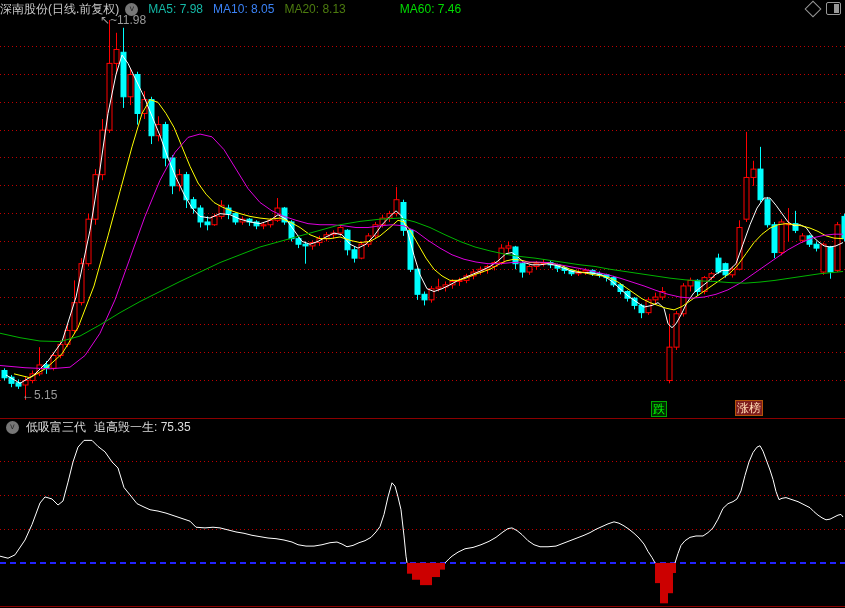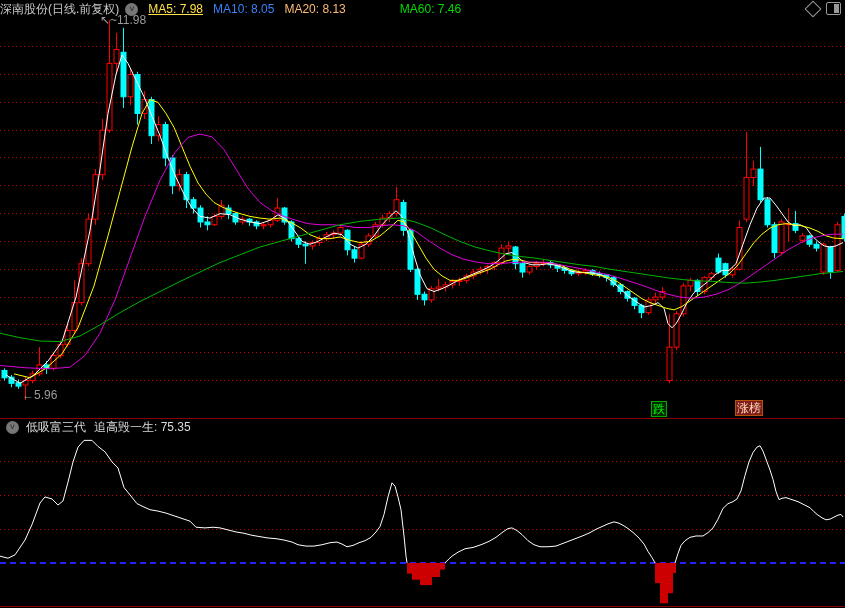--- a/index.html
+++ b/index.html
@@ -5,21 +5,21 @@
   html,body{margin:0;padding:0;background:#000;}
   .screen{position:relative;width:845px;height:608px;background:#000;overflow:hidden;
           font-family:"Liberation Sans", sans-serif;}
   
   .titlebar{position:absolute;left:0;top:0;width:845px;height:18px;display:flex;
             align-items:center;font-size:12px;white-space:nowrap;}
   .stock-title{color:#c8c8c8;}
   .circle-btn{width:13px;height:13px;border-radius:50%;background:#777;color:#222;
               font-size:9px;line-height:13px;text-align:center;margin-left:6px;flex:0 0 auto;}
   .ma-label{margin-left:10px;}
-  .ma5{color:#fde047;text-decoration:underline;} .ma10{color:#3b82f6;} .ma20{color:#fdba74;} .ma60{color:#00dd00;padding-left:44px;}
+  .ma5{color:#14b8a6;} .ma10{color:#3b82f6;} .ma20{color:#4d7c0f;} .ma60{color:#00dd00;padding-left:44px;}
   .tb-icons{position:absolute;right:4px;top:2px;display:flex;gap:7px;align-items:center;}
   .icon-diamond{width:10px;height:10px;border:1px solid #999;transform:rotate(45deg);}
   .icon-panel{width:13px;height:11px;border:1px solid #999;border-radius:2px;position:relative;}
   .icon-panel::after{content:"";position:absolute;right:1px;top:1px;bottom:1px;width:5px;background:#999;}
   
   .chart-svg{position:absolute;left:0;top:0;}
   .annot{position:absolute;font-size:12px;color:#9a9a9a;}
   .hi-label{left:100px;top:13px;}
   .lo-label{left:22px;top:388px;}
   .marker{position:absolute;font-size:12px;line-height:14px;padding:0 1px;}
@@ -324,21 +324,21 @@
     <span class="ma-label ma10">MA10: 8.05</span>
     <span class="ma-label ma20">MA20: 8.13</span>
     <span class="ma-label ma60">MA60: 7.46</span>
     <span class="tb-icons">
       <span class="icon-diamond"></span>
       <span class="icon-panel"></span>
     </span>
   </div>
 
   <div class="annot hi-label">↖~11.98</div>
-  <div class="annot lo-label">←5.96</div>
+  <div class="annot lo-label">←5.15</div>
 
   <div class="marker marker-die">跌</div>
   <div class="marker marker-zhang">涨榜</div>
 
   <div class="sep-line sep-top"></div>
   <div class="sep-line sep-bottom"></div>
 
   <div class="ind-header">
     <span class="circle-btn">˅</span>
     <span class="ind-name">低吸富三代</span>

